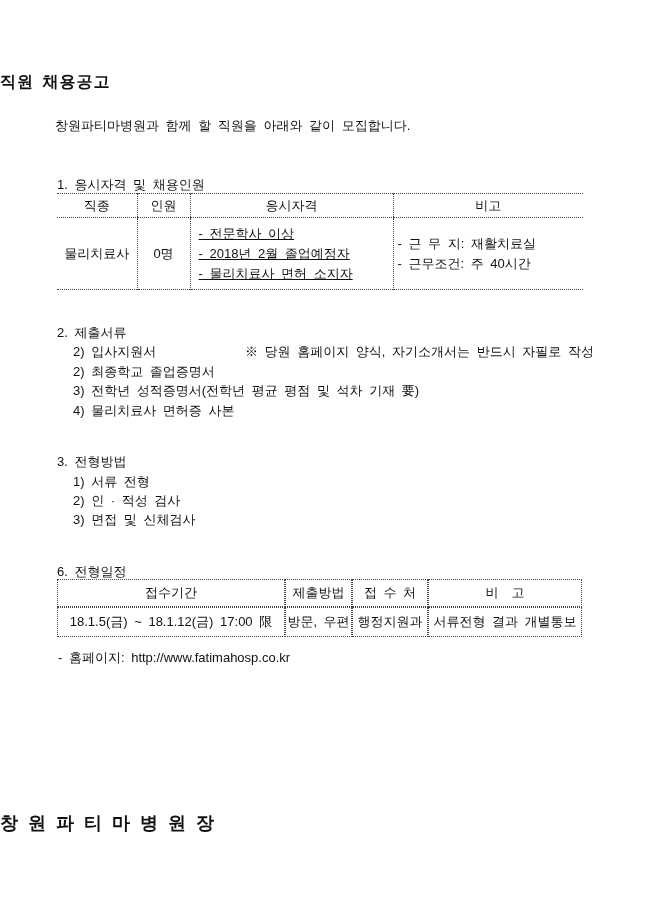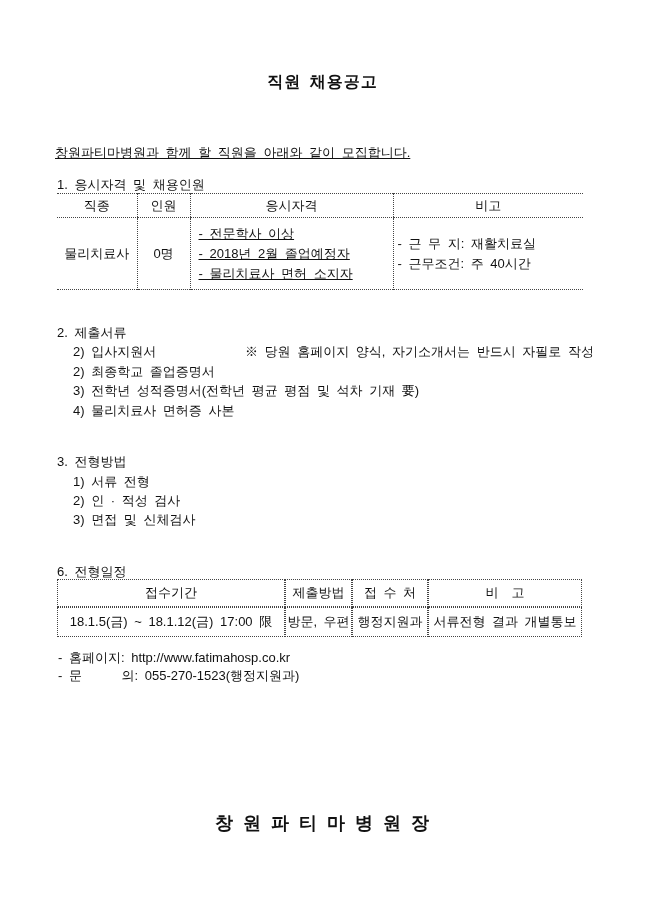--- a/index.html
+++ b/index.html
@@ -13,28 +13,28 @@
     color: #111;
     word-spacing: 3px;
     overflow: hidden;
   }
   [data-bind] { white-space: pre-wrap; }
 
   .doc-title {
     position: absolute;
     top: 72px; left: 0;
     width: 645px;
-    text-align: center;
+    text-align: left;
     font-size: 16px;
     font-weight: bold;
     letter-spacing: 1px;
   }
   .intro {
     position: absolute;
-    top: 144px; left: 55px; text-decoration: underline;
+    top: 117px; left: 55px;
   }
   .sec-heading { position: absolute; left: 57px; }
   .h1 { top: 176px; }
   .h2 { top: 324px; }
   .h3 { top: 453px; }
   .h4 { top: 563px; }
 
   table { border-collapse: collapse; table-layout: fixed; font-size: 13px; color: #111; }
   td { text-align: center; vertical-align: middle; padding: 0; line-height: 20px; margin-left: 24px; }
 
@@ -67,21 +67,20 @@
   .list3 { top: 472px; line-height: 19px; }
   .list-row { display: flex; }
   .list-row .lbl { flex: 0 0 172px; }
 
   .contact { position: absolute; top: 649px; left: 58px; line-height: 17.5px; }
 
   .signature {
     position: absolute;
     top: 811px; left: 0;
     width: 645px;
-    text-align: center;
     font-size: 18px;
     font-weight: bold;
     letter-spacing: 1px;
   }
 </style>
 </head>
 <body>
 
 <div class="page">
 
@@ -161,18 +160,17 @@
       <td data-bind="section4.table.row.0">18.1.5(금) ~ 18.1.12(금) 17:00 限</td>
       <td data-bind="section4.table.row.1">방문, 우편</td>
       <td data-bind="section4.table.row.2">행정지원과</td>
       <td data-bind="section4.table.row.3">서류전형 결과 개별통보</td>
     </tr>
   </tbody>
     </table>
 
   <div class="contact">
     <div data-bind="contact.homepage">- 홈페이지: http://www.fatimahosp.co.kr</div>
-    <div data-bind="contact.inquiry">- 문      의: 055-270-1523(행정지원과)</div>
   </div>
 
   <div class="signature" data-bind="document.signature">창 원 파 티 마 병 원 장</div>
 
 </div>
 
 </body></html>

